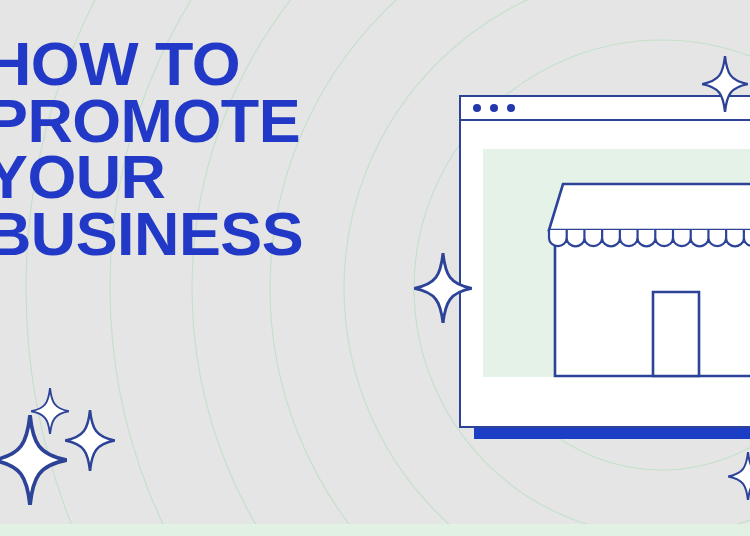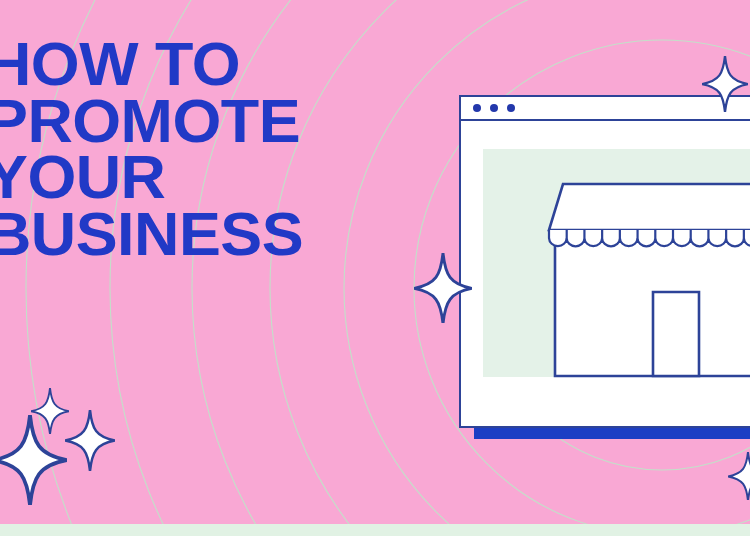--- a/index.html
+++ b/index.html
@@ -6,21 +6,21 @@
   html, body {
     margin: 0;
     padding: 0;
     background: #ffffff;
   }
   #canvas {
     position: relative;
     width: 750px;
     height: 536px;
     overflow: hidden;
-    background: #f9a8d4;
+    background: #e5e5e5;
     font-family: "Liberation Sans", sans-serif;
   }
   
   #rings {
     position: absolute;
     left: 0; top: 0;
     width: 750px; height: 536px;
     pointer-events: none;
   }
   

